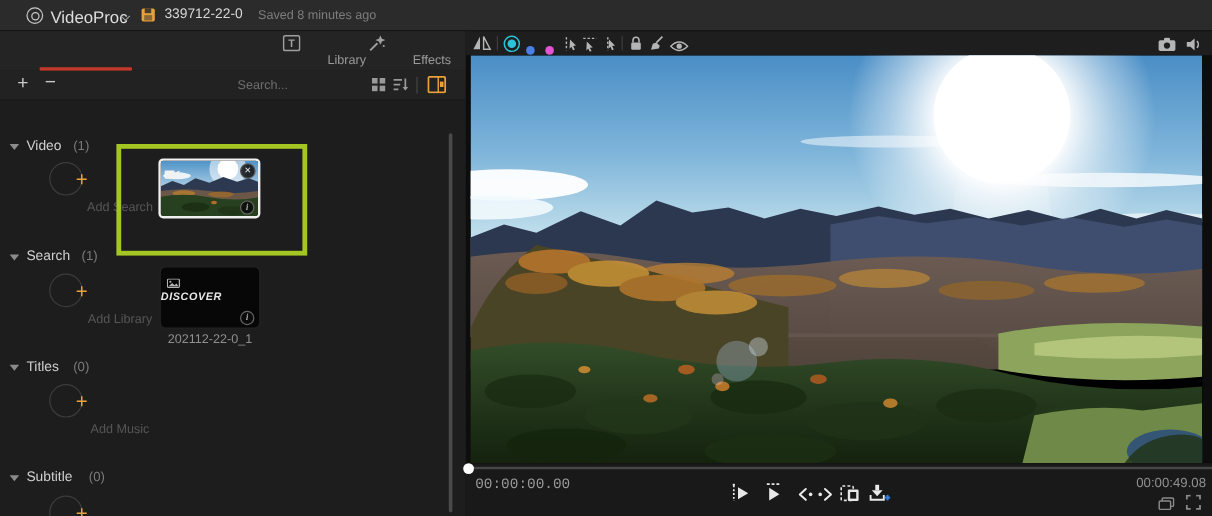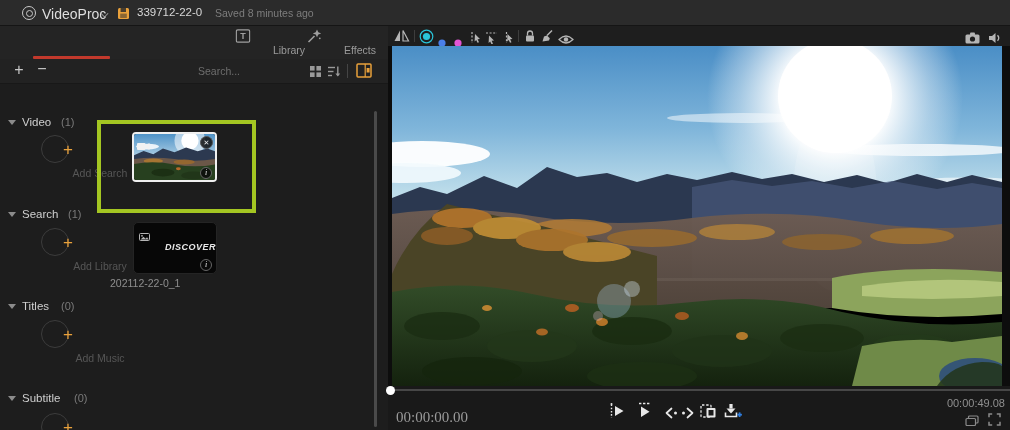--- a/index.html
+++ b/index.html
@@ -53,37 +53,37 @@
   .add-label { position:absolute; top:32px; width:100%; font-size:10.5px; color:#565656; }
 
   .sel-box { left:97px; top:36px; width:159px; height:93px; border:4px solid #a4c622; }
   .thumb-video { left:132px; top:48px; width:85px; height:50px; border:2px solid #f0f0f0; border-radius:4px; overflow:hidden; background:#000; cursor:pointer; }
   .thumb-cam { left:3px; top:3px; }
   .thumb-x { left:66px; top:2px; width:13px; height:13px; background:rgba(15,15,15,.85); border:1px solid #555; border-radius:50%; color:#e8e8e8; font-size:7px; line-height:11px; text-align:center; cursor:pointer; }
   .thumb-i { width:12px; height:12px; background:rgba(10,10,10,.85); border:1px solid #666; border-radius:50%; color:#e8e8e8; font-size:8px; line-height:10px; text-align:center; font-style:italic; font-family:"Liberation Serif", serif; cursor:pointer; }
   .vid-label { left:102px; top:101px; width:148px; text-align:center; font-size:10.5px; color:#b9b9b9; white-space:nowrap; }
 
   .thumb-pic { left:133px; top:138px; width:84px; height:52px; background:#070707; border:1px solid #242424; border-radius:5px; cursor:pointer; }
-  .pic-overlay { position:absolute; left:0; top:19px; width:100%; text-align:right; color:#e8e8e8; font-size:9px; font-weight:bold; font-style:italic; letter-spacing:.5px; }
-  .pic-label { left:110px; top:193px; width:130px; font-size:10.5px; color:#8f8f8f; }
+  .pic-overlay { position:absolute; left:0; top:19px; width:100%; text-align:left; color:#e8e8e8; font-size:9px; font-weight:bold; font-style:italic; letter-spacing:.5px; }
+  .pic-label { left:110px; top:193px; width:130px; text-align:center; font-size:10.5px; color:#8f8f8f; }
 
   .v-scrollbar { left:374px; top:27px; width:3px; height:316px; background:#4a4a4a; border-radius:2px; cursor:pointer; }
 
   
   .preview-toolbar { left:388px; top:26px; width:622px; height:20px; background:#1e1e1e; }
   .pv-ic { position:absolute; cursor:pointer; }
   .pv-divider { position:absolute; top:4px; width:1px; height:12px; background:#3d3d3d; }
 
   .video-frame { left:392px; top:46px; width:610px; height:340px; background:#000; overflow:hidden; cursor:pointer; }
   .video-frame svg { display:block; width:100%; height:100%; }
 
   .transport { left:388px; top:386px; width:622px; height:44px; background:#191919; }
   .seek-track { left:392px; top:389px; width:618px; height:2px; background:#474747; cursor:pointer; }
   .seek-head { left:386px; top:386px; width:9px; height:9px; background:#fff; border-radius:50%; cursor:pointer; }
-  .time-cur { left:396px; top:397px; font-size:15px; color:#9a9a9a; font-family:Liberation Serif, serif;margin-top:12px; }
+  .time-cur { left:396px; top:397px; font-size:12px; color:#9a9a9a; font-family:Liberation Mono, monospace; }
   .time-total { left:930px; top:397px; width:75px; text-align:right; font-size:11px; color:#8f8f8f; }
   .corner-ic { position:absolute; cursor:pointer; }
 </style>
 </head>
 <body>
 
 <header class="abs topbar">
   <span class="abs logo-ring"></span>
   <span class="abs appname">VideoProc</span>
   <span class="abs chev chev-down"></span>

